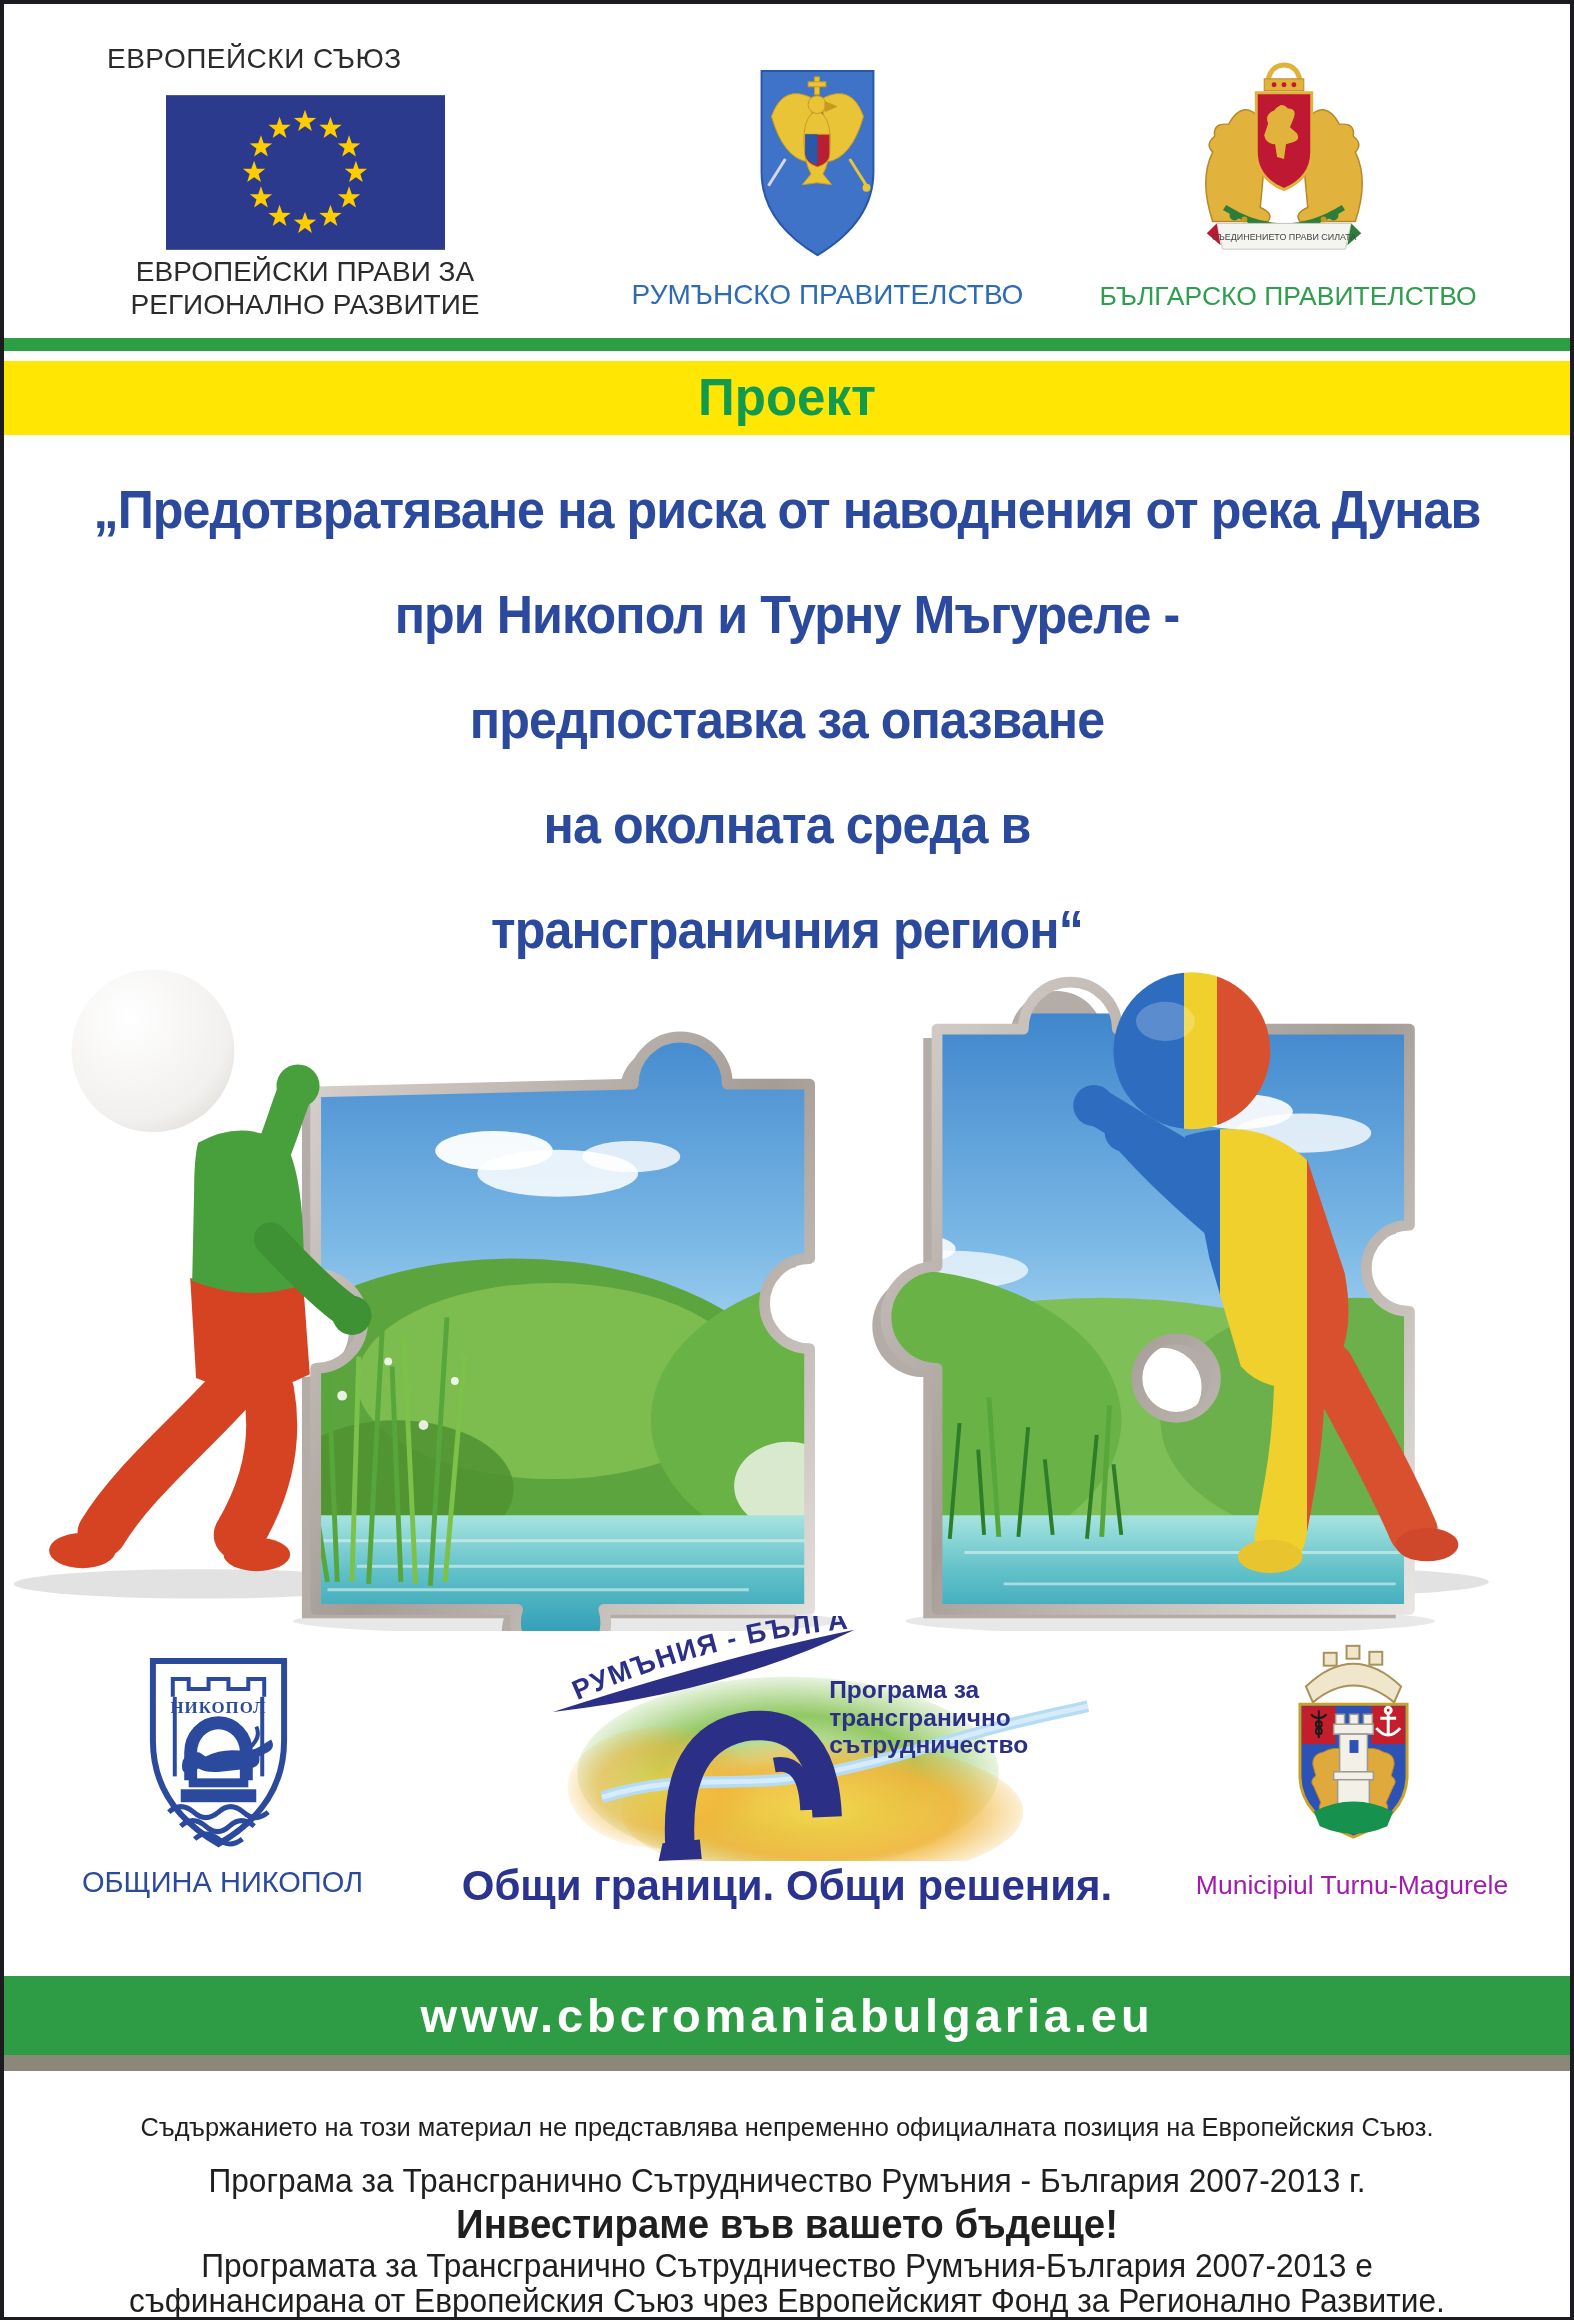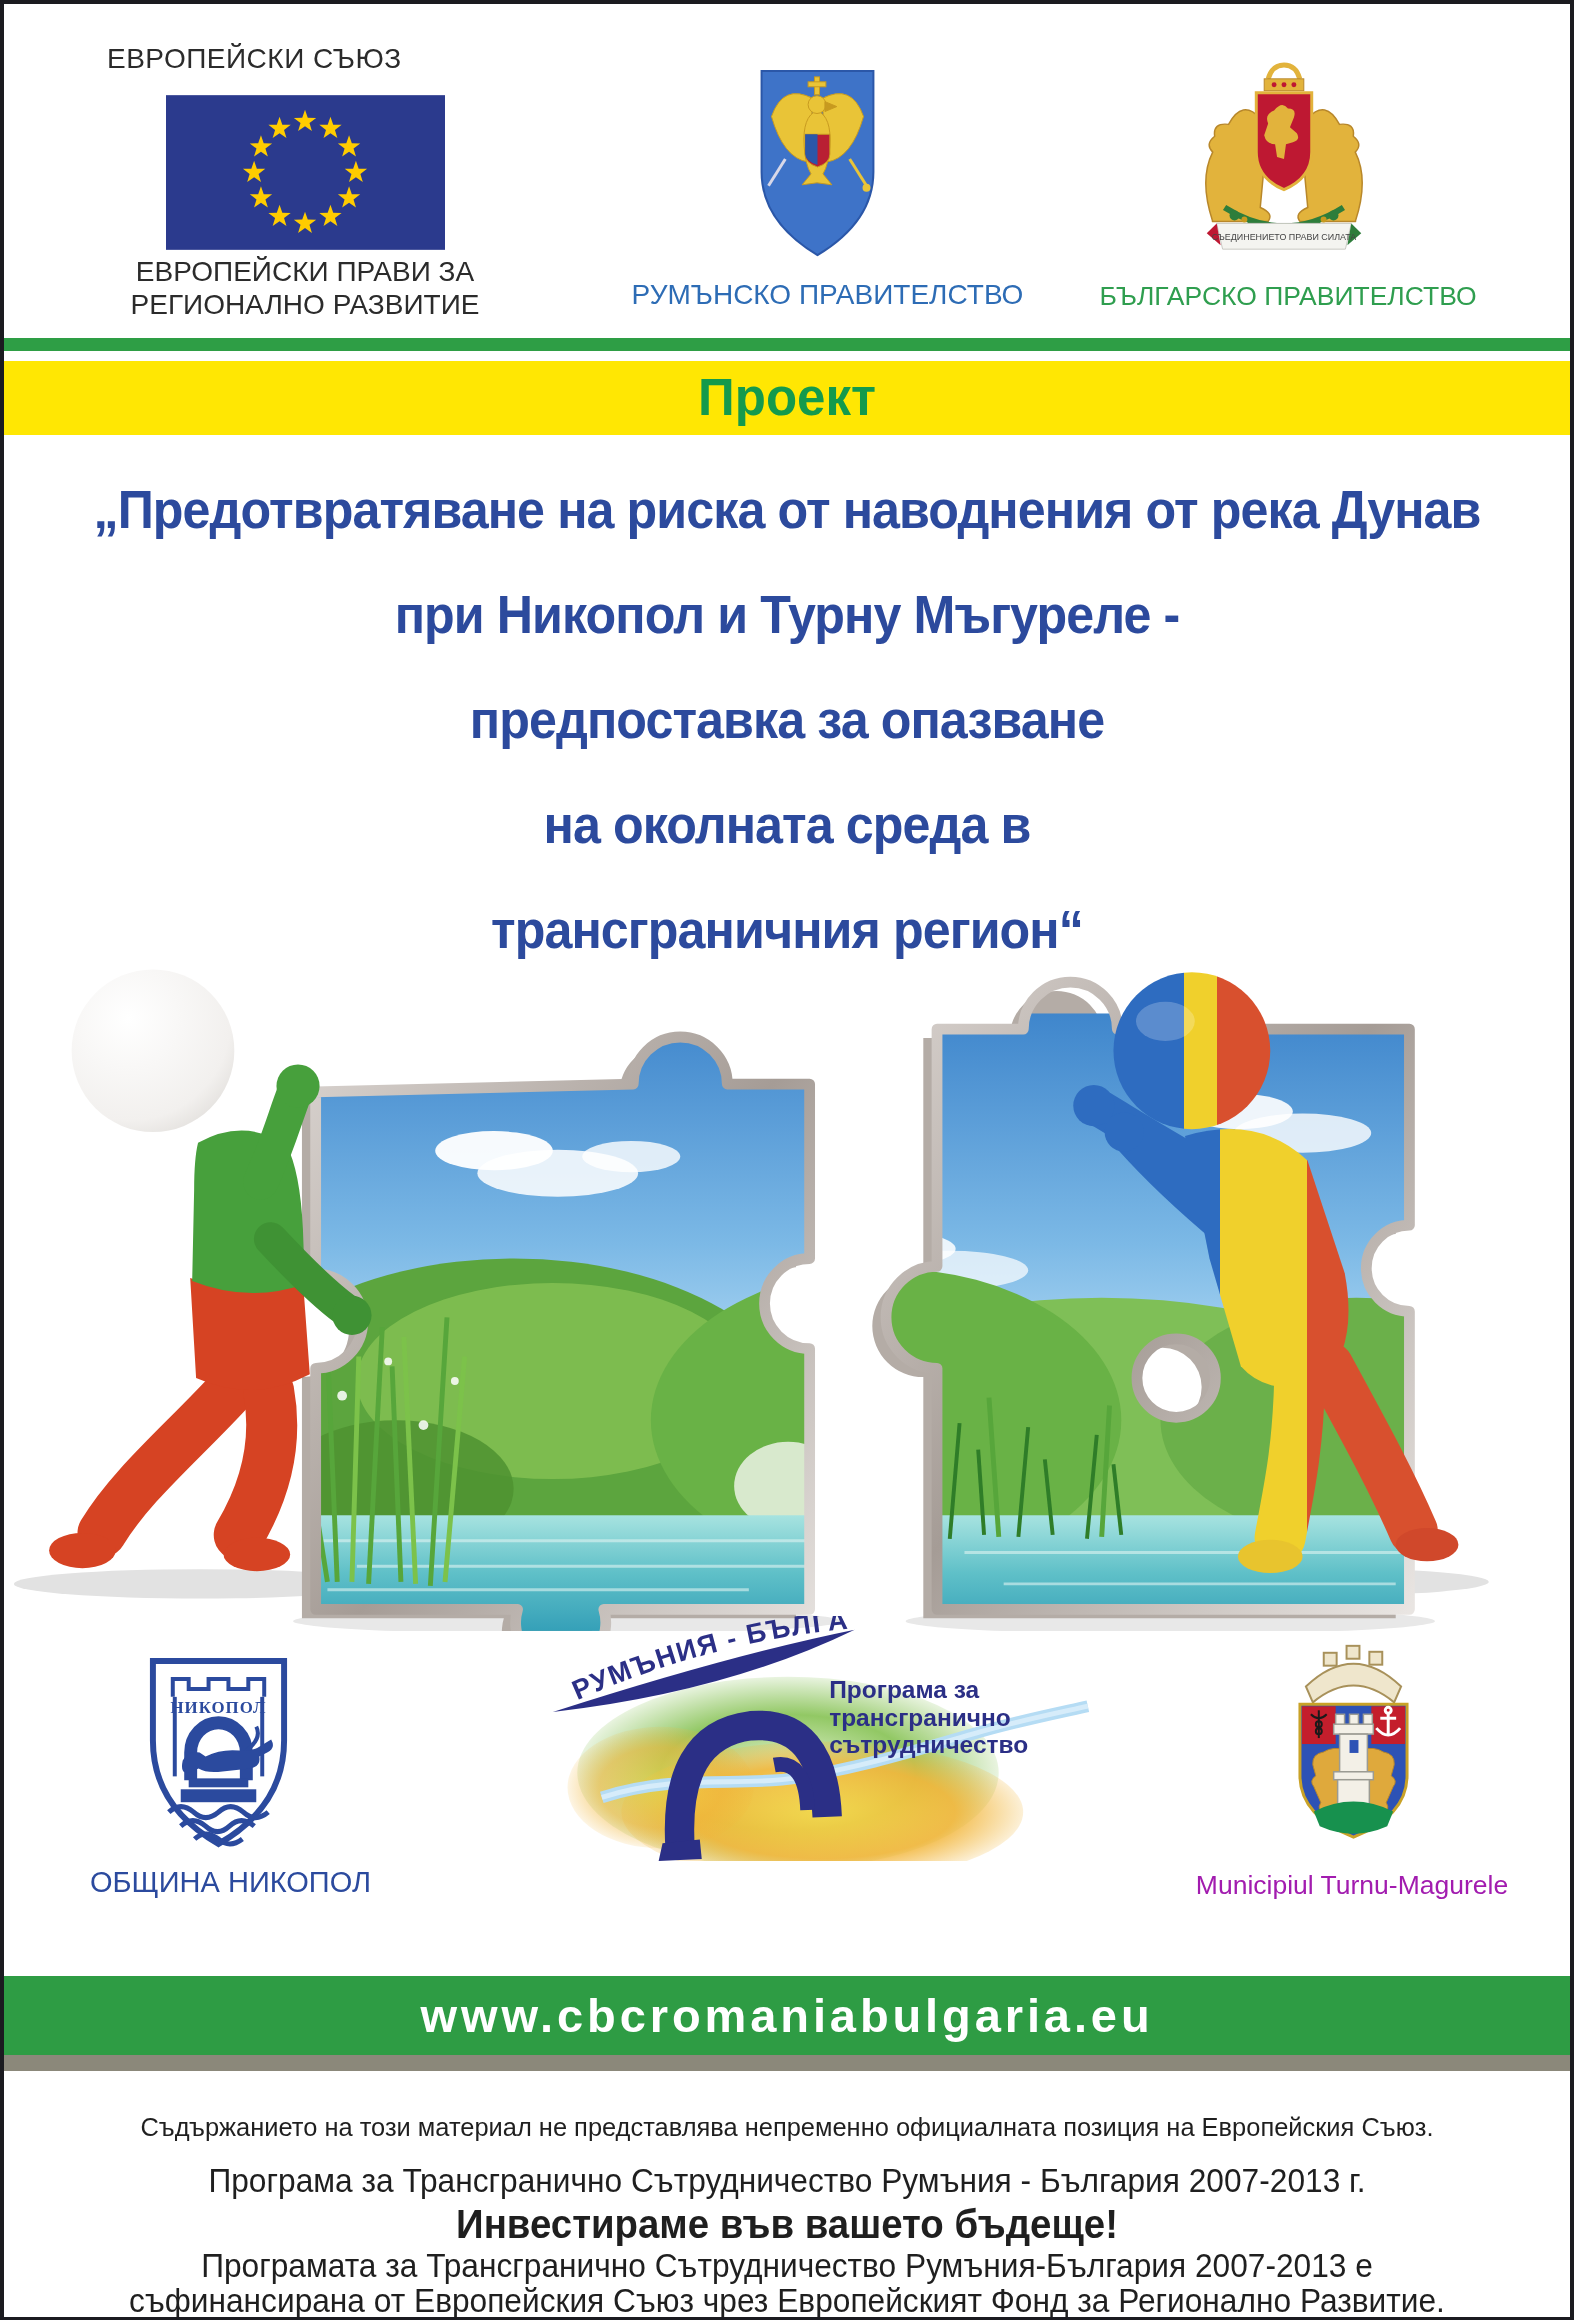--- a/index.html
+++ b/index.html
@@ -22,21 +22,21 @@
   .yellow-band{top:347px;left:0;width:100%;height:74px;background:#ffe703;margin-top:10px;}
   .project-label{width:100%;text-align:center;line-height:74px;font-size:51px;font-weight:bold;color:#149a4c;}
   
   .title-block{top:453px;left:0;width:100%;text-align:center;color:#2c4a9d;
     font-size:54px;font-weight:bold;line-height:105px;letter-spacing:-1px;
     transform:scaleX(.93);transform-origin:50% 0;}
   
   .illus{top:931px;left:0;}
   
   .nikopol-emblem{top:1645px;left:135px;}
-  .nikopol-label{top:1862px;left:50px;width:353px;text-align:center;font-size:29px;color:#2b4a9e;}
+  .nikopol-label{top:1862px;left:42px;width:353px;text-align:center;font-size:29px;color:#2b4a9e;}
   .program-logo{top:1612px;left:480px;}
   .program-tagline{top:1858px;left:0;width:100%;text-align:center;font-size:42px;font-weight:bold;color:#2b3390;}
   .turnu-coat{top:1623px;left:1270px;}
   .turnu-label{top:1866px;left:1157px;width:382px;text-align:center;font-size:26.5px;color:#a21caf;}
   
   .url-band{top:1972px;left:0;width:100%;height:79px;background:#2e9c44;}
   .url-text{width:100%;text-align:center;line-height:79px;font-size:47px;font-weight:bold;color:#ffffff;letter-spacing:3.9px;}
   .gray-stripe{top:2051px;left:0;width:100%;height:15.7px;background:#8b887a;}
   .footer{top:2107px;left:0;width:100%;text-align:center;color:#1f1f1f;
     transform:scaleX(.96);transform-origin:50% 0;}
@@ -342,20 +342,21 @@
     <path d="M182 232 L220 228 L222 248 L178 250 Z" fill="#2b2f86"></path>
     <text font-size="28" font-weight="bold" fill="#2b2f86" letter-spacing="1.5">
       <textPath href="#arcT">РУМЪНИЯ - БЪЛГАРИЯ</textPath>
     </text>
     <g font-size="25" font-weight="bold" fill="#2b2f86">
       <text x="352" y="84">Програма за</text>
       <text x="352" y="112">трансгранично</text>
       <text x="352" y="140">сътрудничество</text>
     </g>
   </svg>
+  <div class="abs program-tagline">Общи граници. Общи решения.</div>
 
   <svg class="abs turnu-coat" width="159" height="238" viewBox="0 0 160 240">
     <g fill="#efe6cc" stroke="#a8915a" stroke-width="2">
       <rect x="50" y="26" width="13" height="13"></rect>
         <rect x="73" y="19" width="13" height="13"></rect>
         <rect x="96" y="25" width="13" height="13"></rect>
       <path d="M32 60 Q80 14 128 60 L121 76 Q80 42 39 76 Z"></path>
     </g>
     <path d="M26 78 L134 78 L134 150 Q134 190 80 212 Q26 190 26 150 Z" fill="#2d52b5" stroke="#c9a227" stroke-width="3"></path>
     <rect x="28" y="80" width="34" height="38" fill="#c41e2c"></rect>

